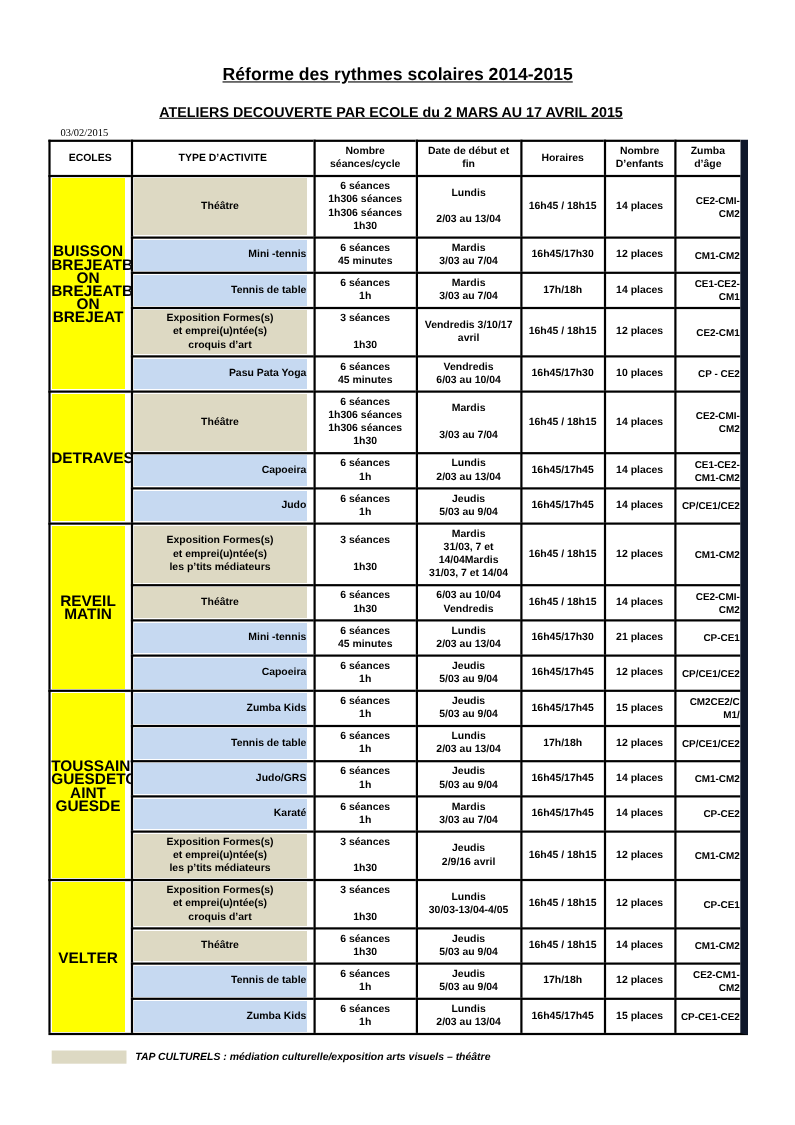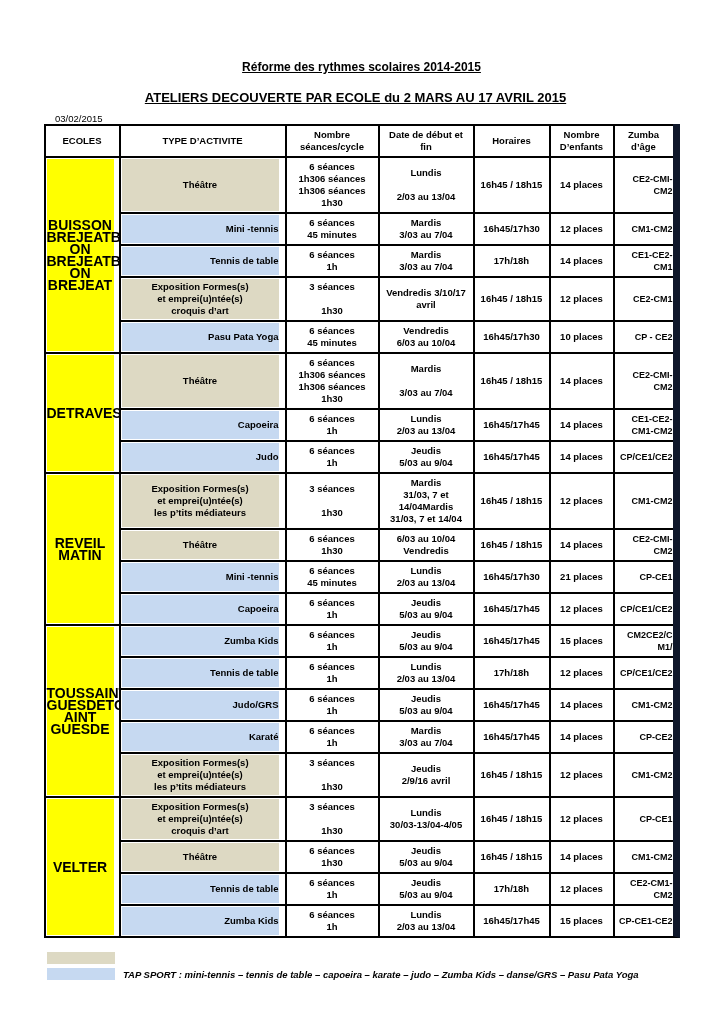--- a/index.html
+++ b/index.html
@@ -5,28 +5,28 @@
   * { box-sizing: border-box; }
   html, body { margin: 0; padding: 0; background: #ffffff; }
   body {
     width: 723px; min-height: 1023px;
     padding-top: 60px;
     font-family: "Liberation Sans", sans-serif;
     color: #000;
   }
   .title1 {
     text-align: center; font-weight: bold; text-decoration: underline;
-    font-size: 12px; margin: 0 0 16px 0;
+    font-size: 16px; margin: 0 0 16px 0;
   }
   .title2 {
     text-align: center; font-weight: bold; text-decoration: underline;
     font-size: 13px; margin: 0 12px 8px 0;
   }
   .doc-date {
-    width: 629px; margin: 0 auto; font-size: 9.5px; padding-left: 8px;
+    width: 629px; margin: 0 auto; font-size: 9.5px; padding-left: 8px; font-family: Liberation Serif, serif;
   }
   table.schedule {
     border-collapse: separate; border-spacing: 0; table-layout: fixed;
     width: 629px; margin: 0 auto;
     border-right: 7px solid #0f172a; border-bottom: 2px solid #000;
   }
   th, td {
     border-left: 2px solid #000; border-top: 2px solid #000;
     vertical-align: middle; text-align: center;
     white-space: pre-line;
@@ -338,18 +338,15 @@
         <td class="horaires">16h45/17h45</td>
         <td class="places">15 places</td>
         <td class="niveau">CP-CE1-CE2</td>
       </tr>
     </tbody>
 </table>
 
 <div class="legend">
   <div class="legend-row">
     <span class="swatch culture"></span>
-  </div>
-  <div class="legend-row">
-    <span class="swatch sport"></span>
-    <span class="legend-text">TAP SPORT : mini-tennis  – tennis de table – capoeira – karate – judo – Zumba Kids – danse/GRS  – Pasu Pata Yoga</span>
+    <span class="legend-text">TAP CULTURELS : médiation culturelle/exposition arts visuels – théâtre</span>
   </div>
 </div>
 
 </body></html>

